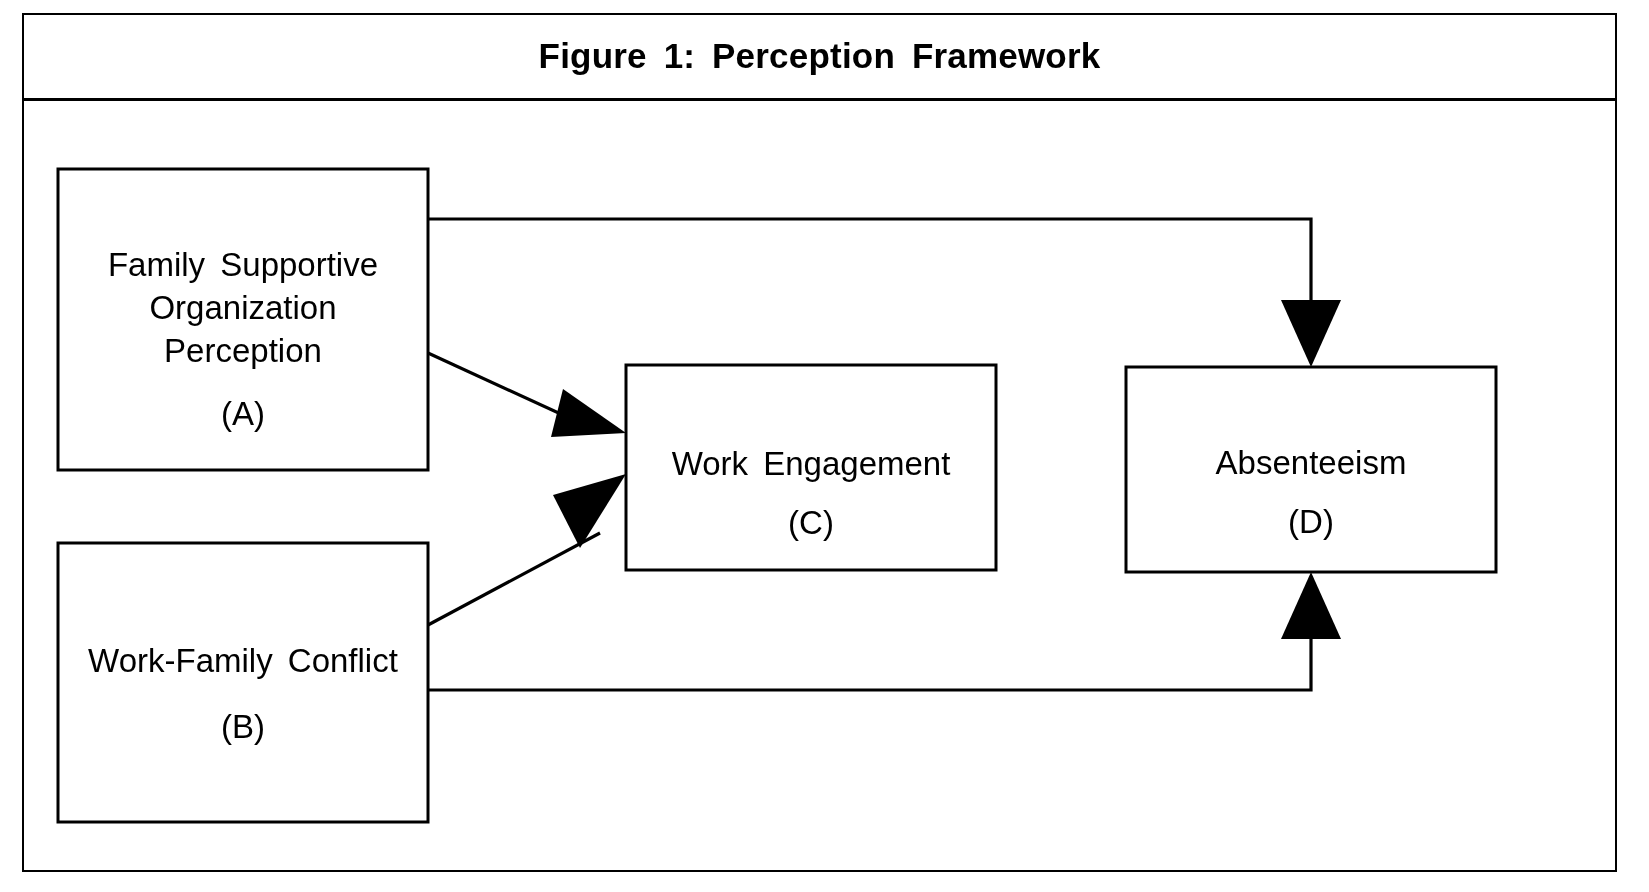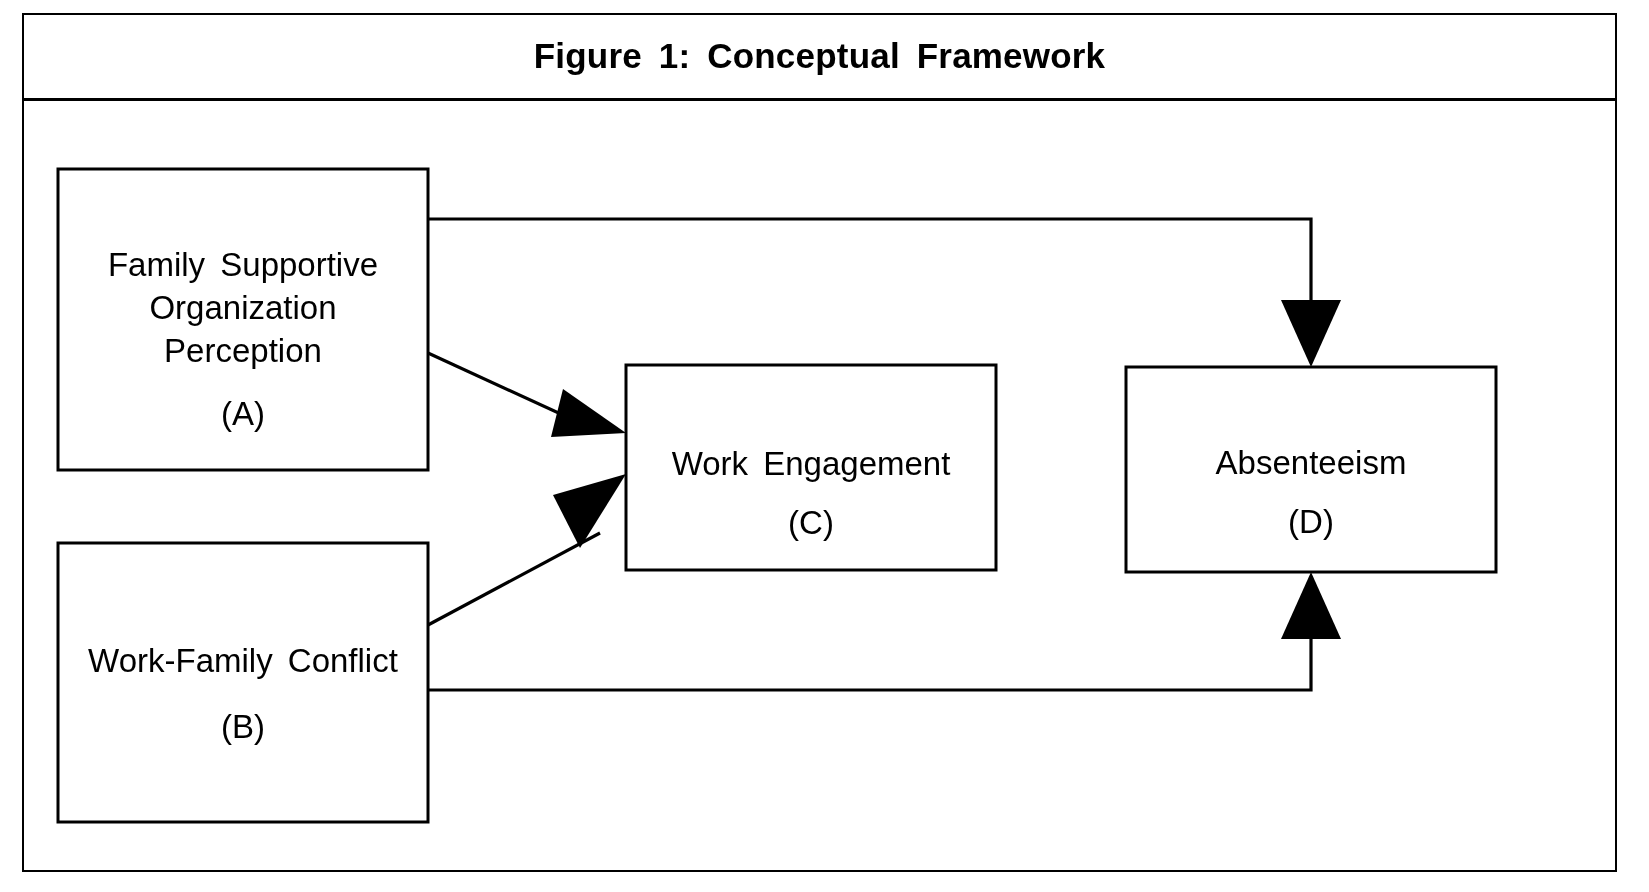--- a/index.html
+++ b/index.html
@@ -76,21 +76,21 @@
   }
 </style>
 </head>
 <body>
 
 <div id="figure-root">
 
   <div class="frame-outer"></div>
 
   <div class="title-band">
-    <div class="figure-title">Figure 1: Conceptual Framework</div>
+    <div class="figure-title">Figure 1: Perception Framework</div>
   </div>
 
   <svg class="diagram-svg" viewBox="0 0 1649 892">
 
     <rect class="node-box" x="58" y="169" width="370" height="301"></rect>
     <text class="node-text" x="243" y="276">Family  Supportive</text>
     <text class="node-text" x="243" y="319">Organization</text>
     <text class="node-text" x="243" y="362">Perception</text>
     <text class="node-text" x="243" y="425">(A)</text>
 

